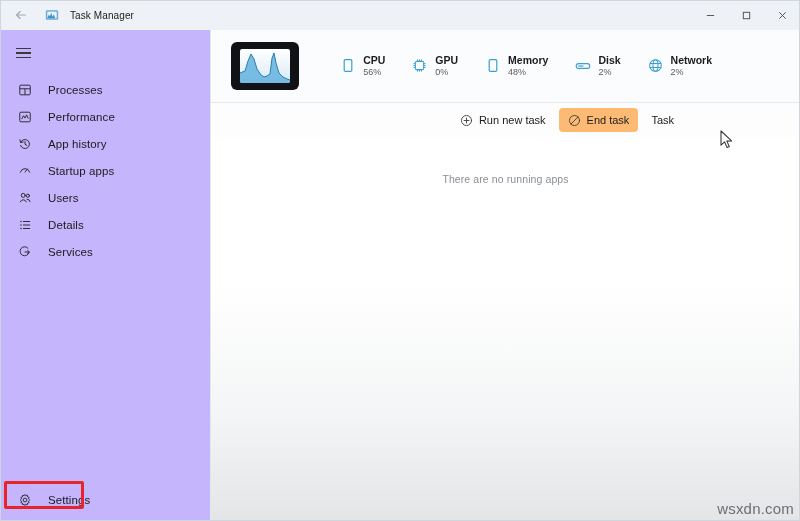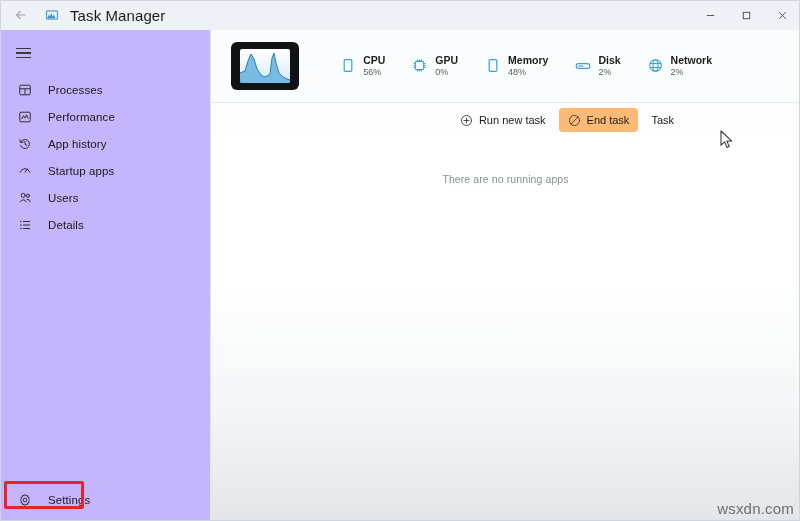--- a/index.html
+++ b/index.html
@@ -45,21 +45,21 @@
     width: 16px;
     height: 16px;
     margin-left: 8px;
     display: flex;
     align-items: center;
     justify-content: center;
   }
 
   .titlebar-title {
     margin-left: 10px;
-    font-size: 15px;
+    font-size: 10px;
     color: #1b1b1b;
     letter-spacing: 0.1px;
   }
 
   .win-controls {
     position: absolute;
     right: 0; top: 0;
     height: 30px;
     display: flex;
   }
@@ -418,20 +418,30 @@
             <line x1="6.2" y1="8" x2="13.4" y2="8"></line>
             <line x1="6.2" y1="12" x2="13.4" y2="12"></line>
             <circle cx="3.4" cy="4" r="0.85" fill="currentColor" stroke="none"></circle>
             <circle cx="3.4" cy="8" r="0.85" fill="currentColor" stroke="none"></circle>
             <circle cx="3.4" cy="12" r="0.85" fill="currentColor" stroke="none"></circle>
           </svg>
         </span>
         <span class="nav-label">Details</span>
       </div>
 
+      <div class="nav-item">
+        <span class="nav-icon">
+          <svg width="14" height="14" viewBox="0 0 16 16" fill="none" stroke="currentColor" stroke-width="1.1" stroke-linecap="round">
+            <path d="M11.4 3.6 A5.2 5.2 0 1 0 12.6 8.6"></path>
+            <path d="M8 8 L12.6 8"></path>
+            <path d="M11 6.2 L12.9 8 L11 9.8"></path>
+          </svg>
+        </span>
+        <span class="nav-label">Services</span>
+      </div>
 
     </div>
 
     <div id="settings-row">
       <div class="nav-item">
         <span class="nav-icon">
           <svg width="14" height="14" viewBox="0 0 16 16" fill="none" stroke="currentColor" stroke-width="1.05">
             <circle cx="8" cy="8" r="2.1"></circle>
             <path d="M8 1.6 L9 3.1 L10.8 2.7 L11 4.5 L12.7 5 L12 6.7 L13.4 8 L12 9.3 L12.7 11 L11 11.5 L10.8 13.3 L9 12.9 L8 14.4 L7 12.9 L5.2 13.3 L5 11.5 L3.3 11 L4 9.3 L2.6 8 L4 6.7 L3.3 5 L5 4.5 L5.2 2.7 L7 3.1 Z"></path>
           </svg>

